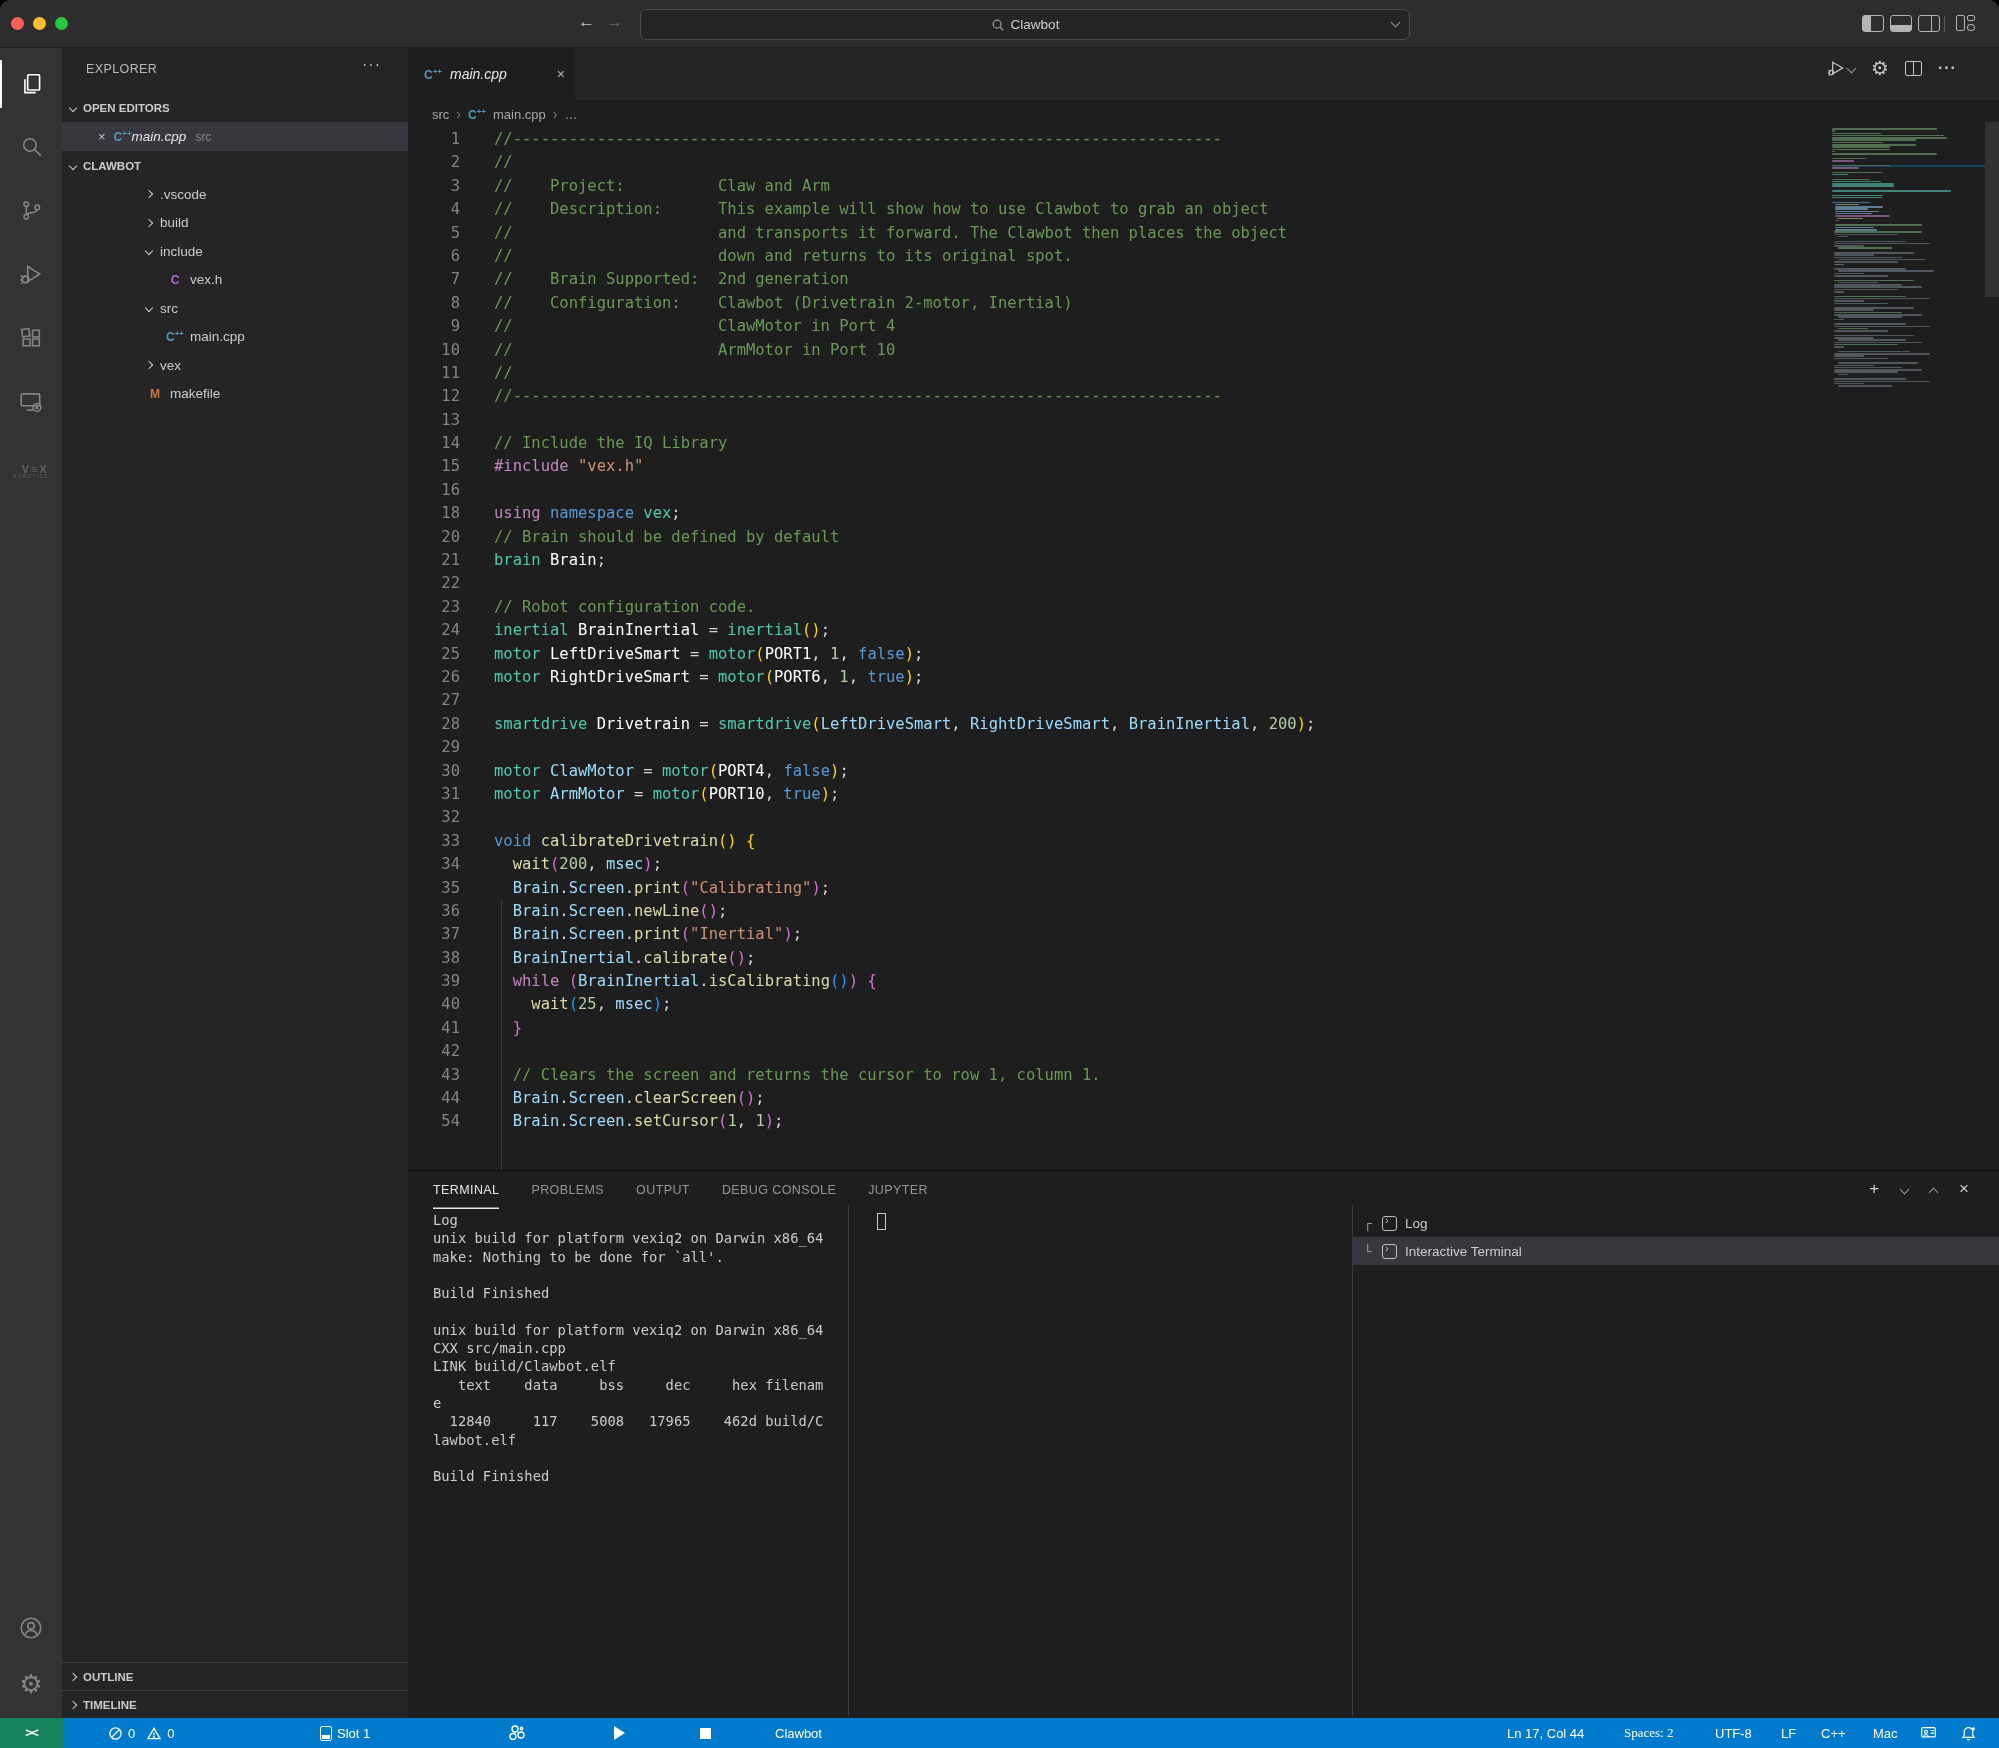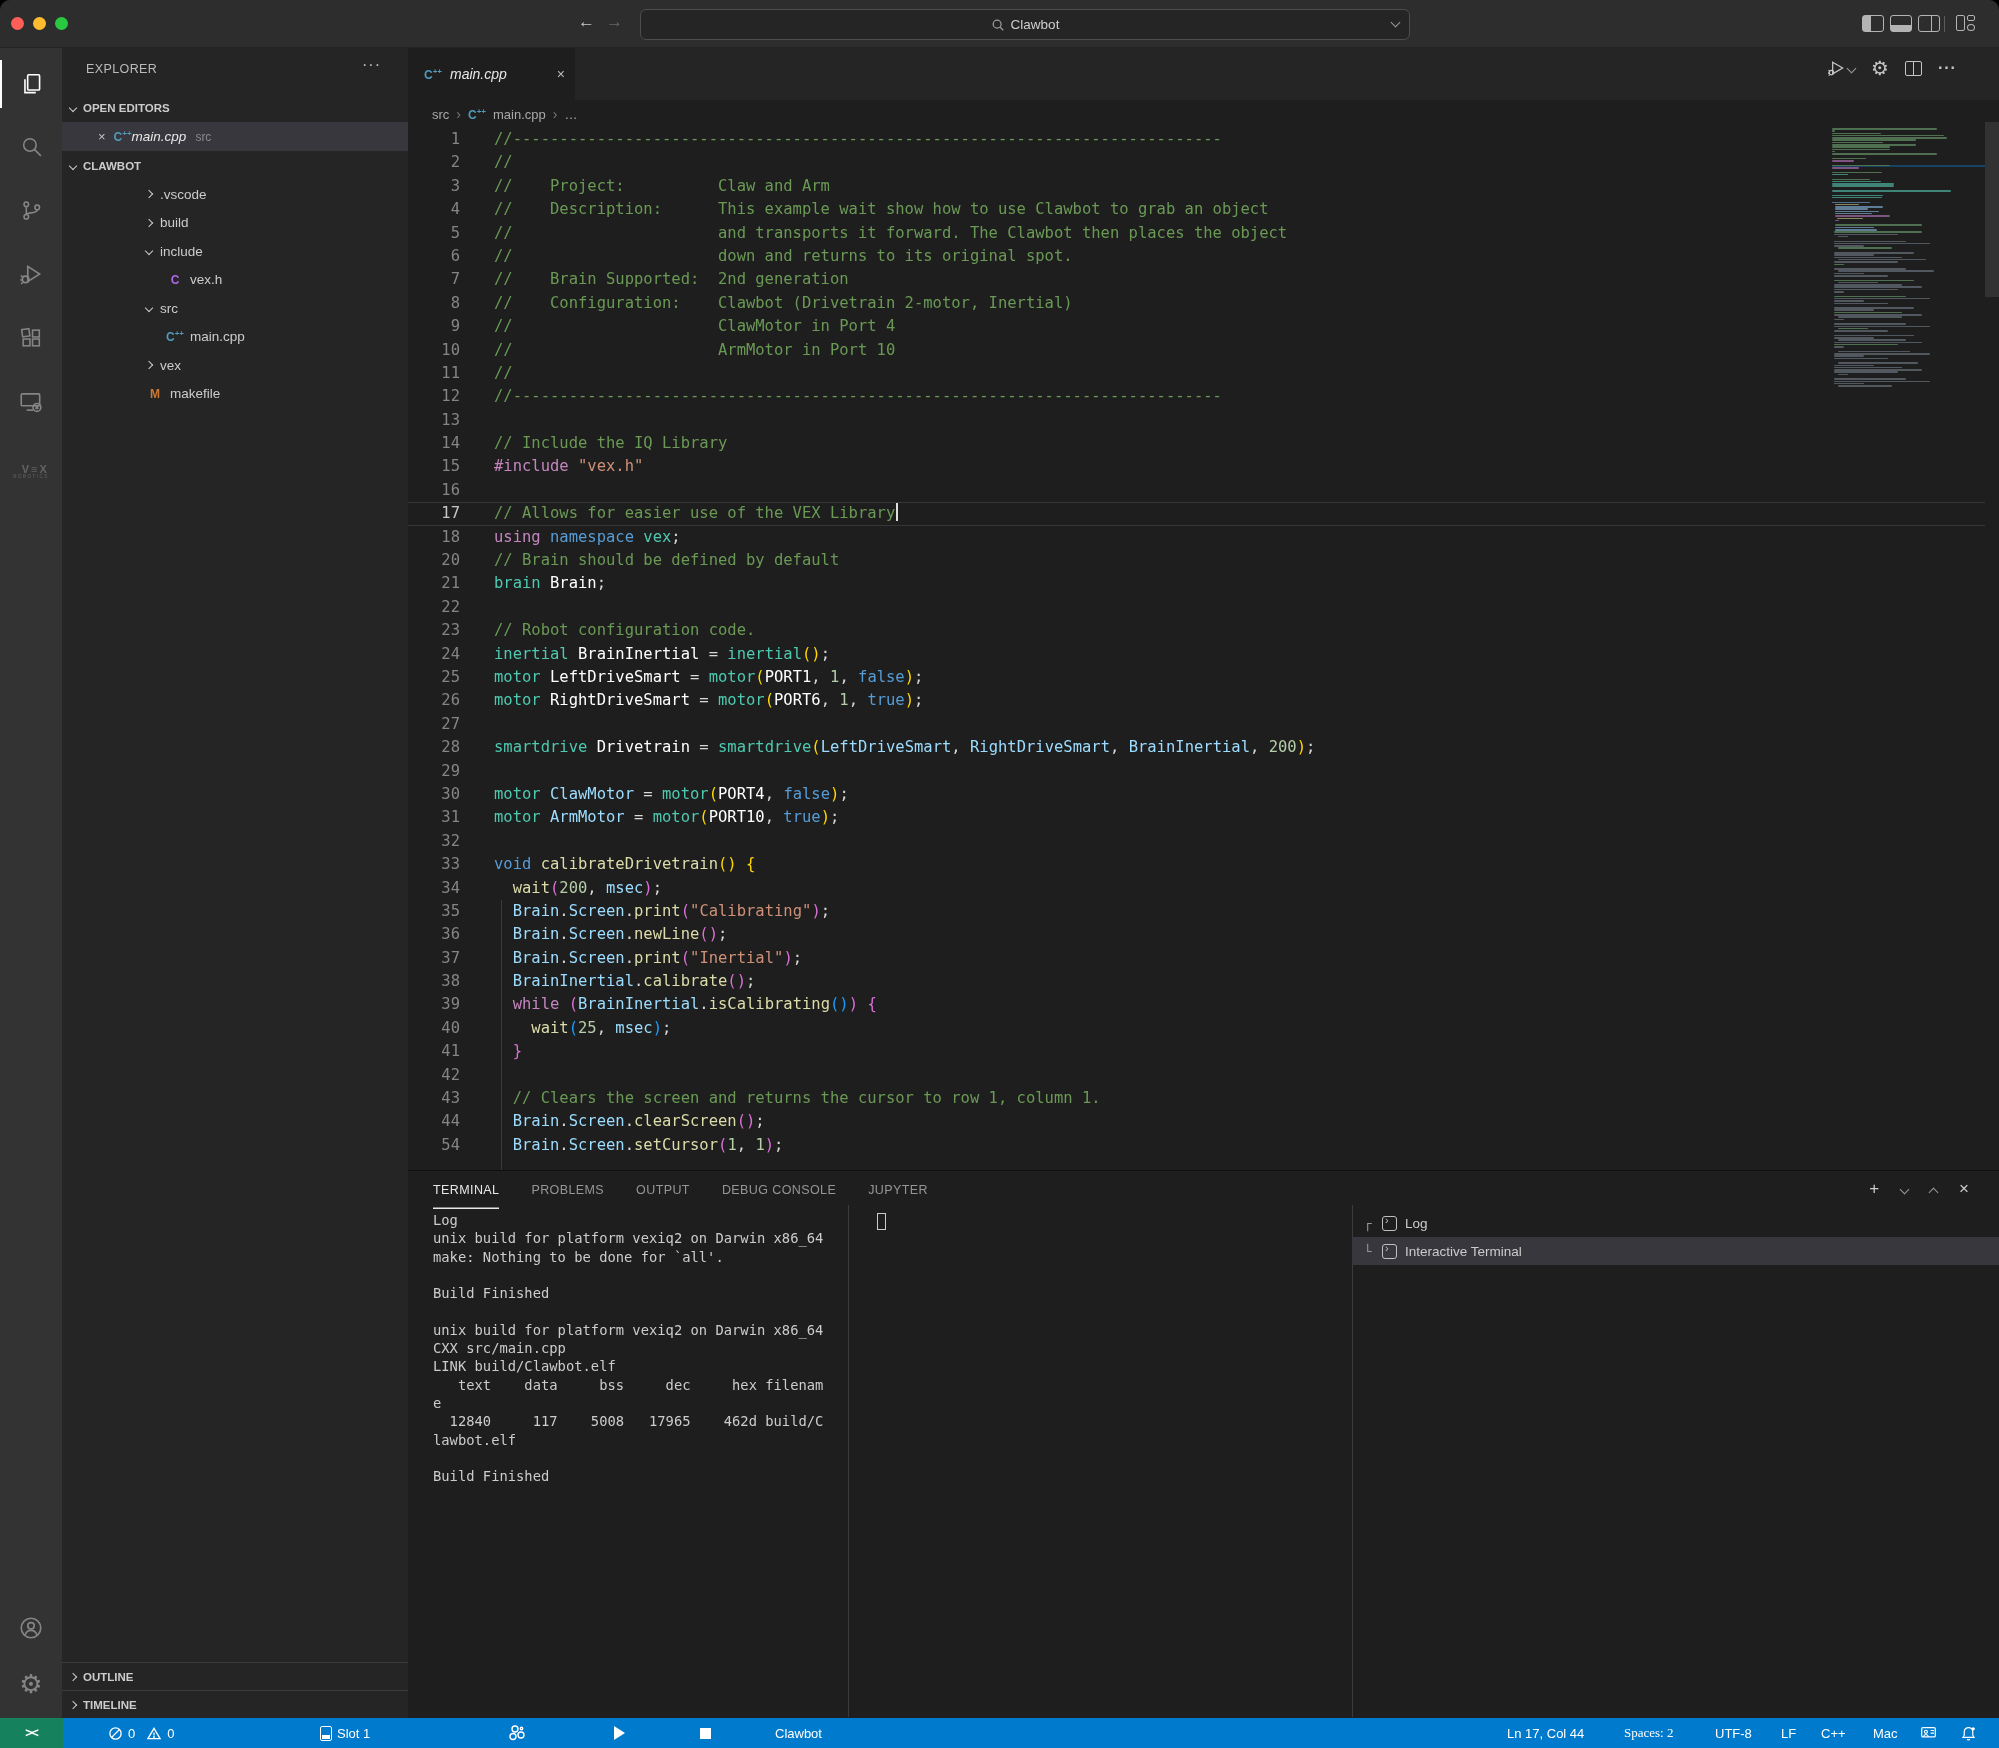--- a/index.html
+++ b/index.html
@@ -293,34 +293,33 @@
       <span class="fic cpp">C<sup>++</sup></span>
       <span>main.cpp</span>
       <span class="bsep">›</span>
       <span>…</span>
     </div>
 
   <div id="code" class="abs">
       <div class="cl"><span class="ln">1</span><span class="lt"><span class="cm">//----------------------------------------------------------------------------</span></span></div>
       <div class="cl"><span class="ln">2</span><span class="lt"><span class="cm">//</span></span></div>
       <div class="cl"><span class="ln">3</span><span class="lt"><span class="cm">//    Project:          Claw and Arm</span></span></div>
-      <div class="cl"><span class="ln">4</span><span class="lt"><span class="cm">//    Description:      This example wait show how to use Clawbot to grab an object</span></span></div>
+      <div class="cl"><span class="ln">4</span><span class="lt"><span class="cm">//    Description:      This example will show how to use Clawbot to grab an object</span></span></div>
       <div class="cl"><span class="ln">5</span><span class="lt"><span class="cm">//                      and transports it forward. The Clawbot then places the object</span></span></div>
       <div class="cl"><span class="ln">6</span><span class="lt"><span class="cm">//                      down and returns to its original spot.</span></span></div>
       <div class="cl"><span class="ln">7</span><span class="lt"><span class="cm">//    Brain Supported:  2nd generation</span></span></div>
       <div class="cl"><span class="ln">8</span><span class="lt"><span class="cm">//    Configuration:    Clawbot (Drivetrain 2-motor, Inertial)</span></span></div>
       <div class="cl"><span class="ln">9</span><span class="lt"><span class="cm">//                      ClawMotor in Port 4</span></span></div>
       <div class="cl"><span class="ln">10</span><span class="lt"><span class="cm">//                      ArmMotor in Port 10</span></span></div>
       <div class="cl"><span class="ln">11</span><span class="lt"><span class="cm">//</span></span></div>
       <div class="cl"><span class="ln">12</span><span class="lt"><span class="cm">//----------------------------------------------------------------------------</span></span></div>
       <div class="cl"><span class="ln">13</span><span class="lt"></span></div>
       <div class="cl"><span class="ln">14</span><span class="lt"><span class="cm">// Include the IQ Library</span></span></div>
       <div class="cl"><span class="ln">15</span><span class="lt"><span class="kw">#include</span><span class="wh"> </span><span class="st">"vex.h"</span></span></div>
       <div class="cl"><span class="ln">16</span><span class="lt"></span></div>
-      <div class="cl active"><span class="ln">17</span><span class="lt"><span class="cm">// Allows for easier use of the VEX Library</span><span class="caret"></span></span></div>
       <div class="cl"><span class="ln">18</span><span class="lt"><span class="kw">using</span><span class="wh"> </span><span class="kb">namespace</span><span class="wh"> </span><span class="ty">vex</span><span class="wh">;</span></span></div>
       <div class="cl"><span class="ln">20</span><span class="lt"><span class="cm">// Brain should be defined by default</span></span></div>
       <div class="cl"><span class="ln">21</span><span class="lt"><span class="ty">brain</span><span class="wh"> </span><span class="vd">Brain</span><span class="wh">;</span></span></div>
       <div class="cl"><span class="ln">22</span><span class="lt"></span></div>
       <div class="cl"><span class="ln">23</span><span class="lt"><span class="cm">// Robot configuration code.</span></span></div>
       <div class="cl"><span class="ln">24</span><span class="lt"><span class="ty">inertial</span><span class="wh"> </span><span class="vd">BrainInertial</span><span class="wh"> = </span><span class="ty">inertial</span><span class="b1">()</span><span class="wh">;</span></span></div>
       <div class="cl"><span class="ln">25</span><span class="lt"><span class="ty">motor</span><span class="wh"> </span><span class="vd">LeftDriveSmart</span><span class="wh"> = </span><span class="ty">motor</span><span class="b1">(</span><span class="vd">PORT1</span><span class="wh">, </span><span class="nm">1</span><span class="wh">, </span><span class="kb">false</span><span class="b1">)</span><span class="wh">;</span></span></div>
       <div class="cl"><span class="ln">26</span><span class="lt"><span class="ty">motor</span><span class="wh"> </span><span class="vd">RightDriveSmart</span><span class="wh"> = </span><span class="ty">motor</span><span class="b1">(</span><span class="vd">PORT6</span><span class="wh">, </span><span class="nm">1</span><span class="wh">, </span><span class="kb">true</span><span class="b1">)</span><span class="wh">;</span></span></div>
       <div class="cl"><span class="ln">27</span><span class="lt"></span></div>
       <div class="cl"><span class="ln">28</span><span class="lt"><span class="ty">smartdrive</span><span class="wh"> </span><span class="vd">Drivetrain</span><span class="wh"> = </span><span class="ty">smartdrive</span><span class="b1">(</span><span class="vr">LeftDriveSmart</span><span class="wh">, </span><span class="vr">RightDriveSmart</span><span class="wh">, </span><span class="vr">BrainInertial</span><span class="wh">, </span><span class="nm">200</span><span class="b1">)</span><span class="wh">;</span></span></div>

